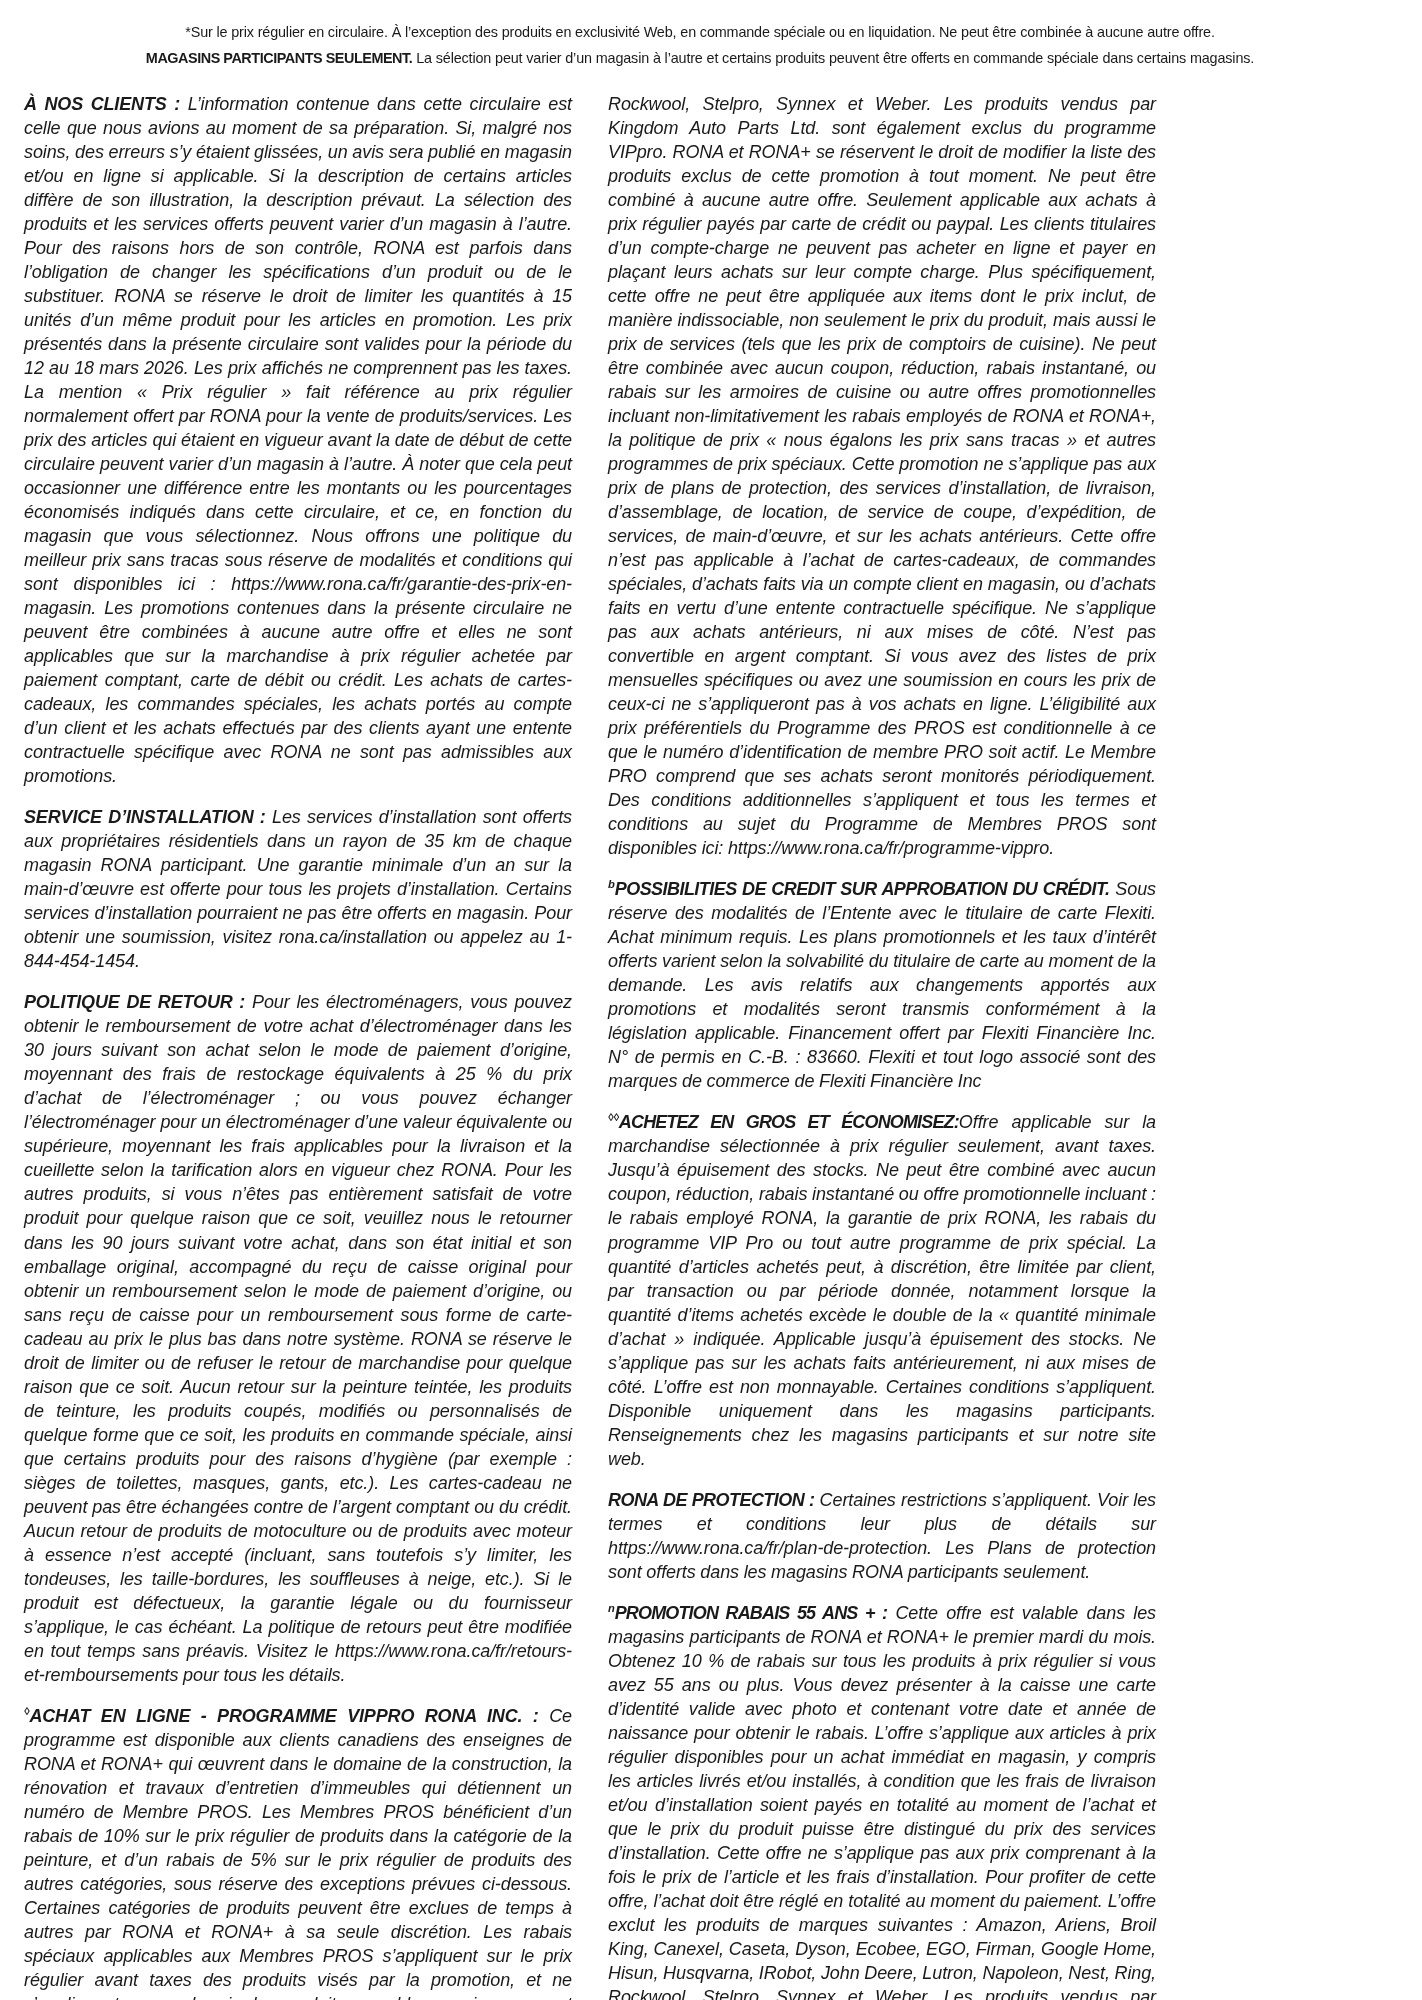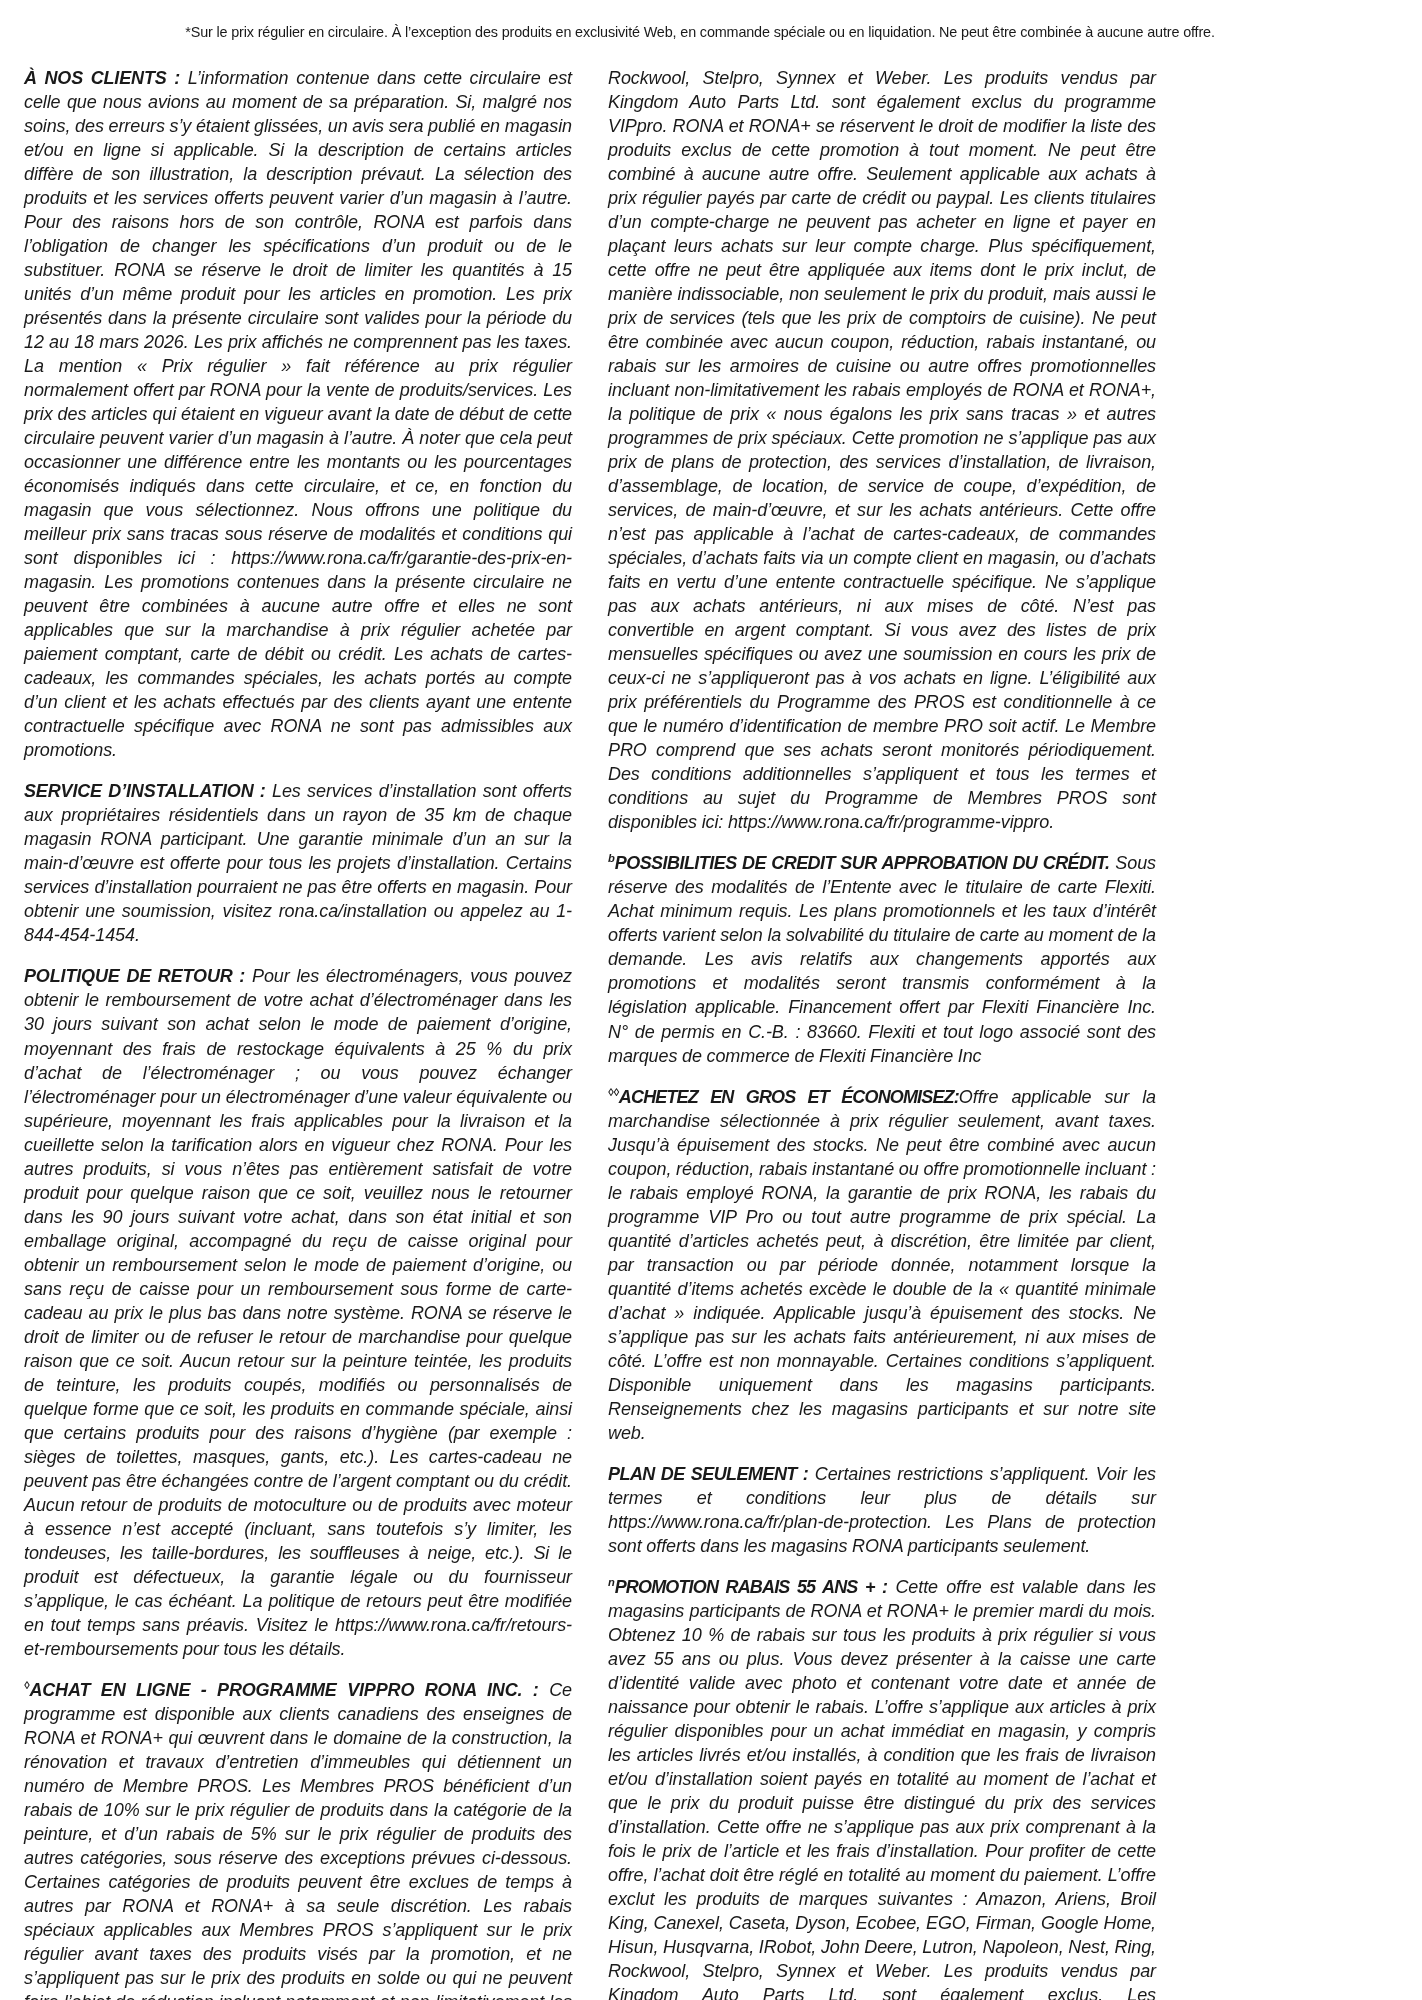--- a/index.html
+++ b/index.html
@@ -82,20 +82,21 @@
     line-height:0;
   }
 </style>
 </head>
 <body>
 
 <div class="page">
 
   <div class="disclaimer">
     <p>*Sur le prix régulier en circulaire. À l’exception des produits en exclusivité Web, en commande spéciale ou en liquidation. Ne peut être combinée à aucune autre offre.</p>
+    <p><span class="strong-lead">MAGASINS PARTICIPANTS SEULEMENT.</span><span> La sélection peut varier d’un magasin à l’autre et certains produits peuvent être offerts en commande spéciale dans certains magasins.</span></p>
   </div>
 
   <div class="columns">
 
     <div class="col">
 
       <p><b class="head">À NOS CLIENTS :</b><span> L’information contenue dans cette circulaire est celle que nous avions au moment de sa préparation. Si, malgré nos soins, des erreurs s’y étaient glissées, un avis sera publié en magasin et/ou en ligne si applicable. Si la description de certains articles diffère de son illustration, la description prévaut. La sélection des produits et les services offerts peuvent varier d’un magasin à l’autre. Pour des raisons hors de son contrôle, RONA est parfois dans l’obligation de changer les spécifications d’un produit ou de le substituer. RONA se réserve le droit de limiter les quantités à 15 unités d’un même produit pour les articles en promotion. Les prix présentés dans la présente circulaire sont valides pour la période du 12 au 18 mars 2026. Les prix affichés ne comprennent pas les taxes. La mention « Prix régulier » fait référence au prix régulier normalement offert par RONA pour la vente de produits/services. Les prix des articles qui étaient en vigueur avant la date de début de cette circulaire peuvent varier d’un magasin à l’autre. À noter que cela peut occasionner une différence entre les montants ou les pourcentages économisés indiqués dans cette circulaire, et ce, en fonction du magasin que vous sélectionnez. Nous offrons une politique du meilleur prix sans tracas sous réserve de modalités et conditions qui sont disponibles ici : https://www.rona.ca/fr/garantie-des-prix-en-magasin.  Les promotions contenues dans la présente circulaire ne peuvent être combinées à aucune autre offre et elles ne sont applicables que sur la marchandise à prix régulier achetée par paiement comptant, carte de débit ou crédit. Les achats de cartes-cadeaux, les commandes spéciales, les achats portés au compte d’un client et les achats effectués par des clients ayant une entente contractuelle spécifique avec RONA ne sont pas admissibles aux promotions.</span></p>
 
       <p><b class="head">SERVICE D’INSTALLATION :</b><span> Les services d’installation sont offerts aux propriétaires résidentiels dans un rayon de 35 km de chaque magasin RONA participant. Une garantie minimale d’un an sur la main-d’œuvre est offerte pour tous les projets d’installation. Certains services d’installation pourraient ne pas être offerts en magasin. Pour obtenir une soumission, visitez rona.ca/installation ou appelez au 1-844-454-1454.</span></p>
 
@@ -106,20 +107,20 @@
     </div>
 
     <div class="col">
 
       <p>Rockwool, Stelpro, Synnex et Weber. Les produits vendus par Kingdom Auto Parts Ltd. sont également exclus du programme VIPpro. RONA et RONA+ se réservent le droit de modifier la liste des produits exclus de cette promotion à tout moment. Ne peut être combiné à aucune autre offre. Seulement applicable aux achats à prix régulier payés par carte de crédit ou paypal. Les clients titulaires d’un compte-charge ne peuvent pas acheter en ligne et payer en plaçant leurs achats sur leur compte charge. Plus spécifiquement, cette offre ne peut être appliquée aux items dont le prix inclut, de manière indissociable, non seulement le prix du produit, mais aussi le prix de services (tels que les prix de comptoirs de cuisine). Ne peut être combinée avec aucun coupon, réduction, rabais instantané, ou rabais sur les armoires de cuisine ou autre offres promotionnelles incluant non-limitativement les rabais employés de RONA et RONA+, la politique de prix « nous égalons les prix sans tracas » et autres programmes de prix spéciaux. Cette promotion ne s’applique pas aux prix de plans de protection, des services d’installation, de livraison, d’assemblage, de location, de service de coupe, d’expédition, de services, de main-d’œuvre, et sur les achats antérieurs. Cette offre n’est pas applicable à l’achat de cartes-cadeaux, de commandes spéciales, d’achats faits via un compte client en magasin, ou d’achats faits en vertu d’une entente contractuelle spécifique. Ne s’applique pas aux achats antérieurs, ni aux mises de côté. N’est pas convertible en argent comptant. Si vous avez des listes de prix mensuelles spécifiques ou avez une soumission en cours les prix de ceux-ci ne s’appliqueront pas à vos achats en ligne. L’éligibilité aux prix préférentiels du Programme des PROS est conditionnelle à ce que le numéro d’identification de membre PRO soit actif. Le Membre PRO comprend que ses achats seront monitorés périodiquement. Des conditions additionnelles s’appliquent et tous les termes et conditions au sujet du Programme de Membres PROS sont disponibles ici: https://www.rona.ca/fr/programme-vippro.</p>
 
       <p><sup class="mark">b</sup><b class="head-cond2">POSSIBILITIES DE CREDIT SUR APPROBATION DU CRÉDIT.</b><span> Sous réserve des modalités de l’Entente avec le titulaire de carte Flexiti. Achat minimum requis. Les plans promotionnels et les taux d’intérêt offerts varient selon la solvabilité du titulaire de carte au moment de la demande. Les avis relatifs aux changements apportés aux promotions et modalités seront transmis conformément à la législation applicable. Financement offert par Flexiti Financière Inc. N° de permis en C.-B. : 83660. Flexiti et tout logo associé sont des marques de commerce de Flexiti Financière Inc</span></p>
 
       <p><sup class="mark">◊◊</sup><b class="head-cond">ACHETEZ EN GROS ET ÉCONOMISEZ:</b><span>Offre applicable sur la marchandise sélectionnée à prix régulier seulement, avant taxes. Jusqu’à épuisement des stocks. Ne peut être combiné avec aucun coupon, réduction, rabais instantané ou offre promotionnelle incluant : le rabais employé RONA, la garantie de prix RONA, les rabais du programme VIP Pro ou tout autre programme de prix spécial. La quantité d’articles achetés peut, à discrétion, être limitée par client, par transaction ou par période donnée, notamment lorsque la quantité d’items achetés excède le double de la « quantité minimale d’achat » indiquée. Applicable jusqu’à épuisement des stocks. Ne s’applique pas sur les achats faits antérieurement, ni aux mises de côté. L’offre est non monnayable. Certaines conditions s’appliquent. Disponible uniquement dans les magasins participants. Renseignements chez les magasins participants et sur notre site web.</span></p>
 
-      <p><b class="head-cond2">PLAN DE SEULEMENT :</b><span> Certaines restrictions s’appliquent. Voir les termes et conditions leur plus de détails sur https://www.rona.ca/fr/plan-de-protection. Les Plans de protection sont offerts dans les magasins RONA participants seulement.</span></p>
+      <p><b class="head-cond2">RONA DE PROTECTION :</b><span> Certaines restrictions s’appliquent. Voir les termes et conditions leur plus de détails sur https://www.rona.ca/fr/plan-de-protection. Les Plans de protection sont offerts dans les magasins RONA participants seulement.</span></p>
 
       <p class="tight"><sup class="mark">n</sup><b class="head-cond">PROMOTION RABAIS 55 ANS + :</b><span> Cette offre est valable dans les magasins participants de RONA et RONA+ le premier mardi du mois. Obtenez 10 % de rabais sur tous les produits à prix régulier si vous avez 55 ans ou plus. Vous devez présenter à la caisse une carte d’identité valide avec photo et contenant votre date et année de naissance pour obtenir le rabais. L’offre s’applique aux articles à prix régulier disponibles pour un achat immédiat en magasin, y compris les articles livrés et/ou installés, à condition que les frais de livraison et/ou d’installation soient payés en totalité au moment de l’achat et que le prix du produit puisse être distingué du prix des services d’installation. Cette offre ne s’applique pas aux prix comprenant à la fois le prix de l’article et les frais d’installation. Pour profiter de cette offre, l’achat doit être réglé en totalité au moment du paiement. L’offre exclut les produits de marques suivantes : Amazon, Ariens, Broil King, Canexel, Caseta, Dyson, Ecobee, EGO, Firman, Google Home, Hisun, Husqvarna, IRobot, John Deere, Lutron, Napoleon, Nest, Ring, Rockwool, Stelpro, Synnex et Weber. Les produits vendus par Kingdom Auto Parts Ltd. sont également exclus. Les électroménagers, les fils électriques, les chauffe-eaux, tous les tracteurs de pelouse et les VUT, le bois de construction (bois, contreplaqué, OSB, bois traité, cèdre et composite), les bardeaux d’asphalte, les panneaux de gypse, les plans de protection prolongée,</span></p>
 
     </div>
 
   </div>
 </div>
 
 </body></html>

